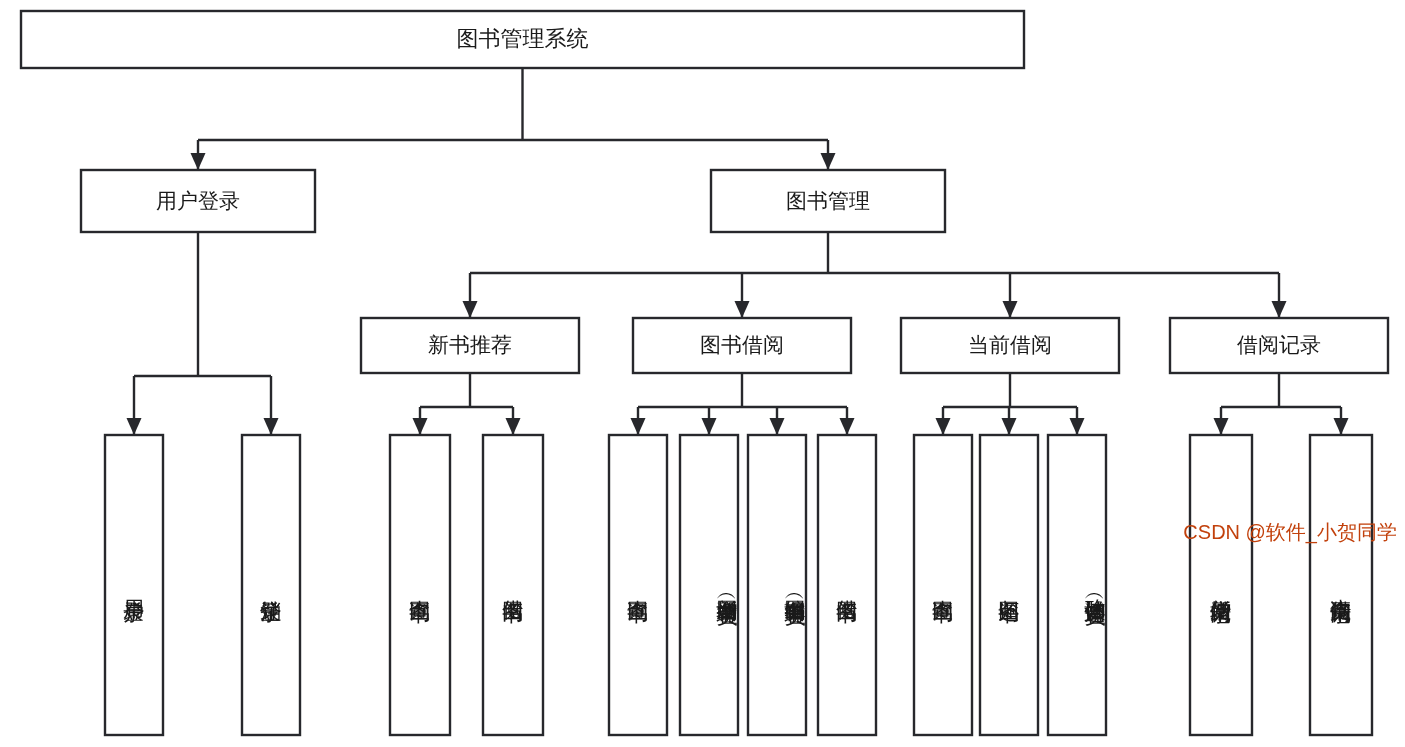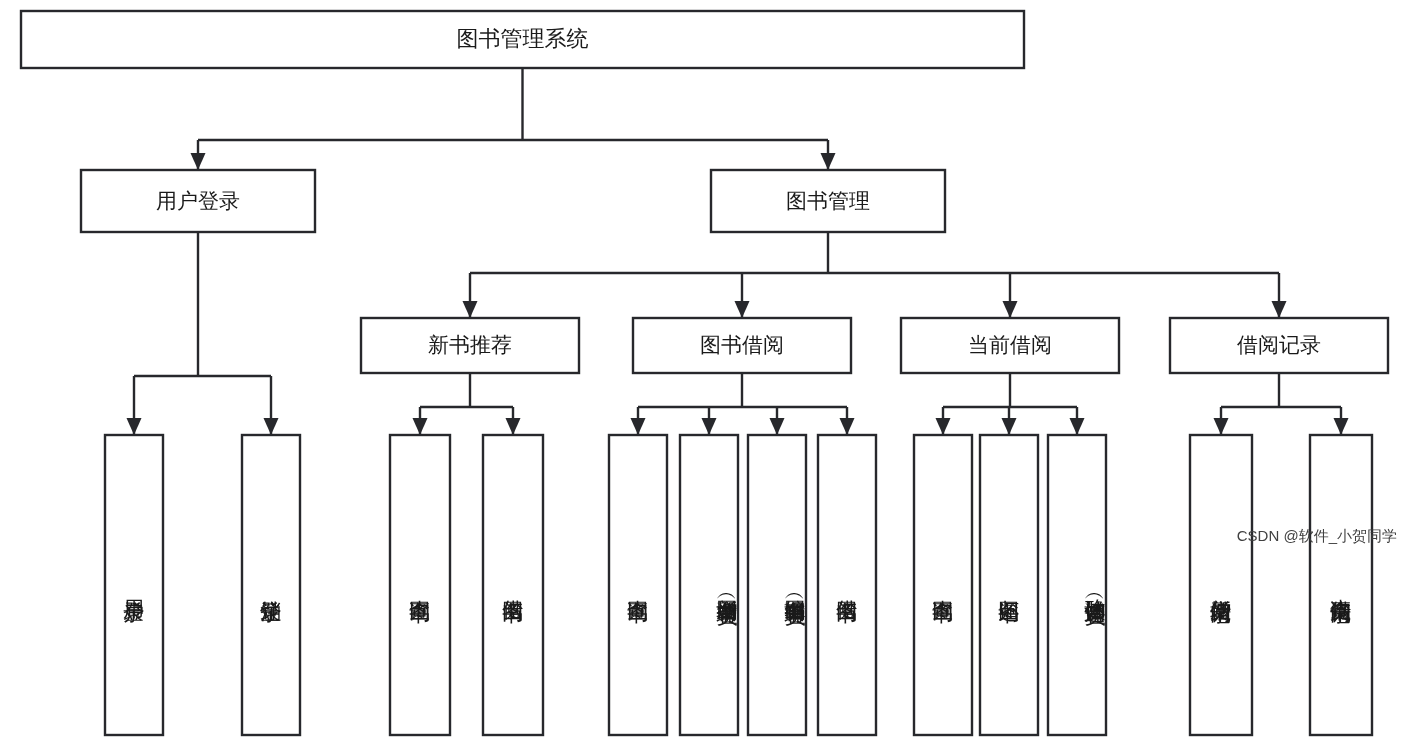--- a/index.html
+++ b/index.html
@@ -62,22 +62,22 @@
     letter-spacing: 1px;
     white-space: nowrap;
     pointer-events: none;
     text-align: center;
   }
   .watermark {
     position: absolute;
     right: 8px;
     bottom: 6px;
     font-family: "Liberation Sans", "DejaVu Sans", sans-serif;
-    font-size: 15px;
-    color: #404040;
+    font-size: 20px;
+    color: #c2410c;
     white-space: nowrap;
     pointer-events: none;
   }
 </style>
 </head>
 <body>
 
 <div id="diagram-root">
   <svg class="diagram" viewBox="0 0 1405 747">
     <g id="connectors-layer">

